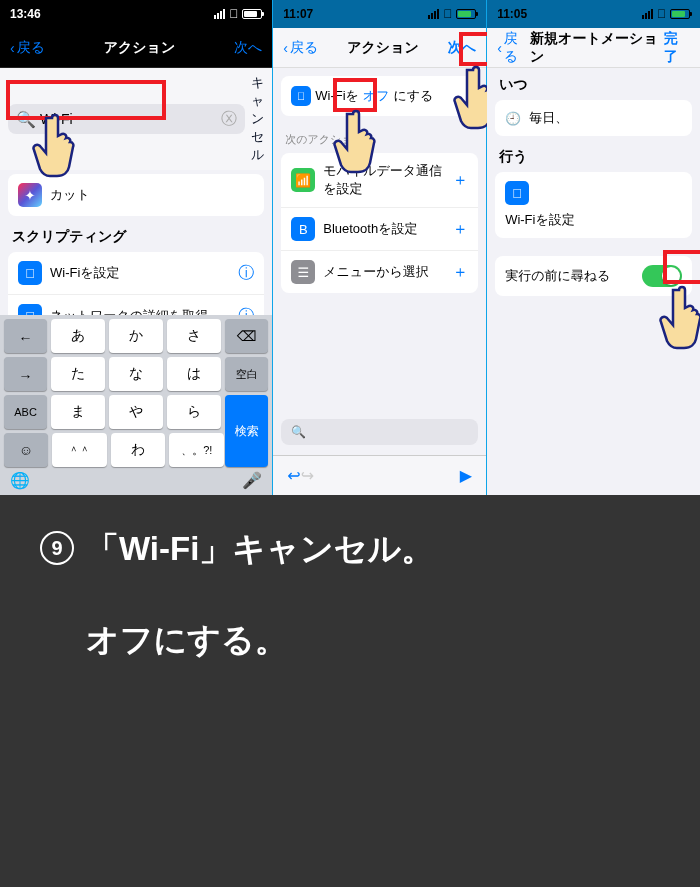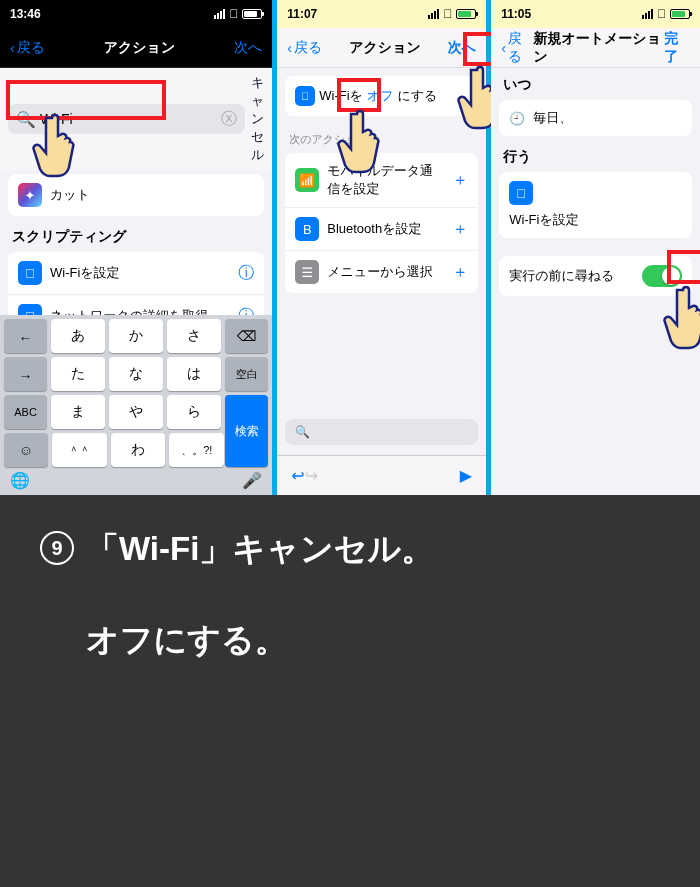--- a/index.html
+++ b/index.html
@@ -1,21 +1,21 @@
 <!DOCTYPE html>
 <html><head>
 <meta charset="utf-8">
 <style>
   * { box-sizing: border-box; margin: 0; padding: 0; font-family: -apple-system, "Hiragino Sans", sans-serif; }
   body { width: 700px; height: 887px; background: #fff; overflow: hidden; }
   .triptych { display: flex; width: 700px; height: 495px; }
-  .phone { flex: 1; background: #f2f2f7; display: flex; flex-direction: column; position: relative; border-right: 5px solid #0ea5e9; }
+  .phone { flex: 1; background: #f2f2f7; display: flex; flex-direction: column; position: relative; border-right: 1px solid #0ea5e9; }
   .phone:last-child { border-right: none; }
 
-  .statusbar { height: 28px; display: flex; justify-content: space-between; align-items: center; padding: 0 10px; font-size: 12px; font-weight: 600; background: #fef9c3; }
+  .statusbar { height: 28px; display: flex; justify-content: space-between; align-items: center; padding: 0 10px; font-size: 12px; font-weight: 600; background: #0369a1; }
   .statusbar.dark { background: #000; color: #fff; }
   .sb-right { display: flex; gap: 4px; align-items: center; }
 
   .navbar { height: 40px; display: flex; align-items: center; justify-content: space-between; padding: 0 10px; background: #f6f6f9; border-bottom: 1px solid #ddd; }
   .navbar.dark { background: #000; color: #fff; border-bottom: 1px solid #222; }
   .nav-btn { color: #007aff; font-size: 14px; display: flex; align-items: center; gap: 2px; }
   .nav-title { font-size: 14px; font-weight: 600; }
 
   .searchrow { display: flex; align-items: center; gap: 6px; padding: 6px 8px; background: #f6f6f9; }
   .searchfield { flex: 1; display: flex; align-items: center; background: #e4e4ea; border-radius: 8px; padding: 4px 8px; height: 30px; }

